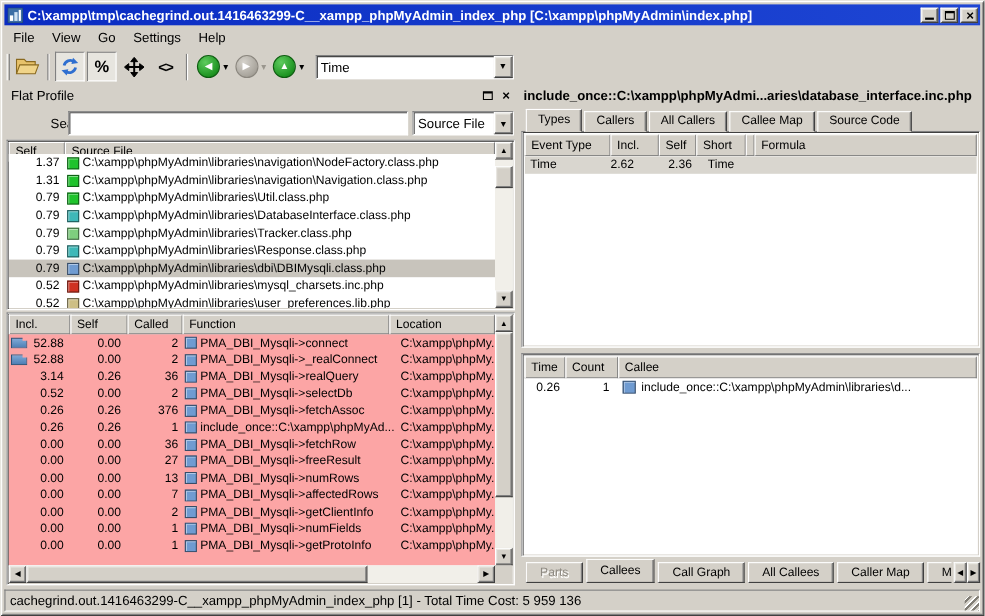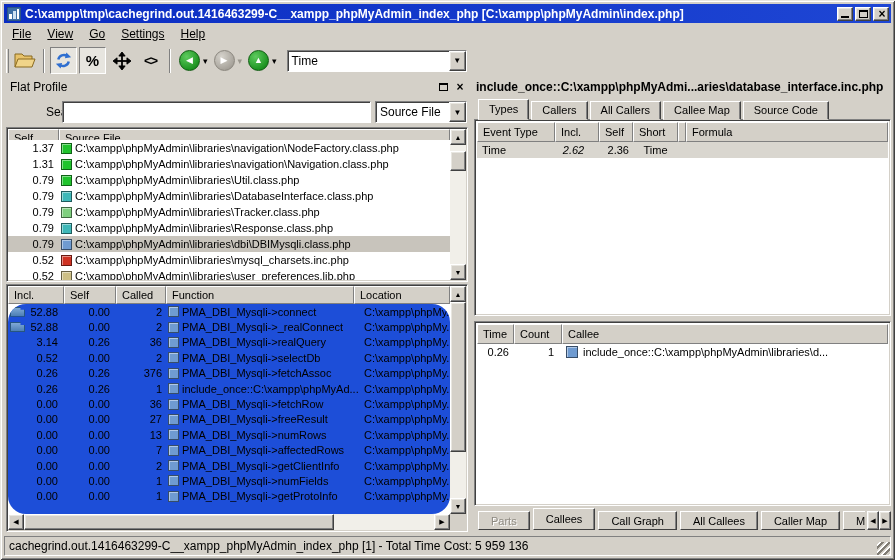--- a/index.html
+++ b/index.html
@@ -14,21 +14,21 @@
   .titlebar { position:absolute; left:4px; top:4px; right:4px; height:19px;
     background:linear-gradient(90deg,#0a2cc2,#1e46d4); display:flex; align-items:center; padding:0 2px; }
   .app-icon { width:14px; height:14px; margin:0 4px 0 1px; flex:none; }
   .title-text { color:#fff; font-size:12px; font-weight:bold; white-space:nowrap; overflow:hidden; flex:1; }
   .win-btn { width:16px; height:14px; margin-left:2px; position:relative; flex:none; }
   .glyph-min { position:absolute; left:3px; bottom:2px; width:8px; height:2px; background:#000; }
   .glyph-max { position:absolute; left:3px; top:2px; width:9px; height:8px; border:1px solid #000; border-top:2px solid #000; }
   .glyph-close { position:absolute; left:0; top:-1px; width:16px; text-align:center; font-size:12px; font-weight:bold; color:#000; }
 
   
-  .menubar { position:absolute; left:4px; top:23px; right:4px; height:21px; display:flex; align-items:center; font-size:12px;text-decoration:underline; }
+  .menubar { position:absolute; left:4px; top:23px; right:4px; height:21px; display:flex; align-items:center; font-size:12px; }
   .menu-item { padding:2px 8px; color:#000; }
 
   
   .toolbar { position:absolute; left:4px; top:44px; right:4px; height:33px; display:flex; align-items:center; }
   .tb-grip { width:3px; height:24px; border-left:1px solid #fff; border-right:1px solid #808080; margin:0 1px 0 2px; }
   .tb-sep { width:2px; height:24px; border-left:1px solid #808080; border-right:1px solid #fff; margin:0 4px; }
   .tb-btn { width:27px; height:27px; display:flex; align-items:center; justify-content:center; border:1px solid transparent; margin:0 1px; }
   .tb-btn.checked { background:#e7e5df; border:1px solid; border-color:#808080 #fff #fff #808080; }
   .tb-btn svg { display:block; }
   .pct { font-size:15px; font-weight:bold; color:#000; }
@@ -62,21 +62,21 @@
   .lframe { background:#fff; border:1px solid; border-color:#808080 #fff #fff #808080; box-shadow: inset 1px 1px 0 #404040, inset -1px -1px 0 #d4d0c8; }
   .hrow { position:absolute; left:1px; top:1px; right:17px; height:18px; display:flex; }
   .hcell { background:#d4d0c8; border:1px solid; border-color:#fff #808080 #808080 #fff; font-size:11px; padding:2px 0 0 5px; white-space:nowrap; overflow:hidden; }
   .fl-body { position:absolute; left:1px; top:19px; right:17px; bottom:1px; overflow:hidden; background:#fff; }
   .fl-row { height:16px; display:flex; align-items:center; font-size:11px; white-space:nowrap; }
   .fl-row.sel { background:#c8c4bc; }
   .fl-self { width:50px; text-align:right; padding-right:4px; flex:none; }
   .sq-icon { width:11px; height:11px; flex:none; margin:0 3px 0 3px; border:1px solid rgba(0,0,0,.5); box-shadow: inset 1px 1px 0 rgba(255,255,255,.45); }
   .fl-file { overflow:hidden; }
 
-  .ft-body { position:absolute; left:1px; top:19px; right:17px; bottom:17px; overflow:hidden; background:#1d4ed8;border-radius:18px; }
+  .ft-body { position:absolute; left:1px; top:19px; right:17px; bottom:17px; overflow:hidden; background:#fca5a5; }
   .ft-row { height:15.4px; display:flex; align-items:center; font-size:11px; white-space:nowrap; }
   .c-incl { width:56px; flex:none; display:flex; align-items:center; justify-content:flex-end; padding-right:6px; }
   .c-self { width:52px; flex:none; text-align:right; padding-right:6px; }
   .c-called { width:50px; flex:none; text-align:right; padding-right:4px; }
   .c-func { width:198px; flex:none; display:flex; align-items:center; overflow:hidden; }
   .c-loc { flex:1; overflow:hidden; }
   .bar-icon { width:15px; height:10px; margin-right:auto; margin-left:2px; background:linear-gradient(180deg,#7fa9d6,#4d7fb5); border:1px solid #27567e;
     clip-path:polygon(0 0,70% 0,70% 30%,100% 30%,100% 100%,0 100%); }
   .fn-icon { width:11px; height:11px; flex:none; margin:0 3px 0 2px; border:1px solid rgba(0,0,0,.5); box-shadow: inset 1px 1px 0 rgba(255,255,255,.45); }
 
@@ -98,21 +98,21 @@
   .tab { height:19px; padding:2px 10px 0; font-size:11px; background:#d4d0c8; border:1px solid; border-color:#fff #404040 #d4d0c8 #fff; box-shadow: inset -1px 0 0 #808080; margin-right:2px; white-space:nowrap; }
   .tab.active { height:21px; font-weight:normal; z-index:3; position:relative; padding-top:3px; }
   .types-frame { position:absolute; left:0; top:41px; right:0; height:197px; }
   .callees-frame { position:absolute; left:0; top:243px; right:0; bottom:28px; }
   .hrow2 { position:absolute; left:2px; top:2px; right:2px; height:20px; display:flex; }
   .hcell2 { background:#d4d0c8; border:1px solid; border-color:#fff #808080 #808080 #fff; font-size:11px; padding:3px 0 0 5px; white-space:nowrap; overflow:hidden; }
   .tbody2 { position:absolute; left:2px; top:22px; right:2px; bottom:2px; background:#fff; overflow:hidden; }
   .trow2 { height:16px; display:flex; align-items:center; font-size:11px; white-space:nowrap; }
   .trow2.hl { background:#d9d6cf; }
   .t-event { width:78px; flex:none; padding-left:5px; }
-  .t-incl { width:44px; flex:none; text-align:center; padding-right:7px;font-style:italic; }
+  .t-incl { width:44px; flex:none; text-align:left; padding-right:7px; }
   .t-self { width:34px; flex:none; text-align:right; padding-right:4px; }
   .t-short { width:45px; flex:none; text-align:center; }
   .t-tiny { width:8px; flex:none; }
   .t-formula { flex:1; }
   .ca-time { width:37px; flex:none; text-align:right; padding-right:5px; }
   .ca-count { width:48px; flex:none; text-align:right; padding-right:8px; }
   .ca-callee { flex:1; display:flex; align-items:center; overflow:hidden; }
   .callee-icon { width:12px; height:12px; flex:none; margin:0 5px 0 4px; border:1px solid rgba(0,0,0,.5); box-shadow: inset 1px 1px 0 rgba(255,255,255,.45); }
   .tabs-bottom { position:absolute; left:4px; right:26px; bottom:4px; height:22px; display:flex; align-items:flex-start; overflow:hidden; z-index:2; }
   .btab { height:19px; margin-top:3px; padding:3px 12px 0; font-size:11px; background:#d4d0c8; border:1px solid; border-color:#fff #404040 #404040 #fff; box-shadow: inset -1px 0 0 #808080; margin-right:3px; white-space:nowrap; }

